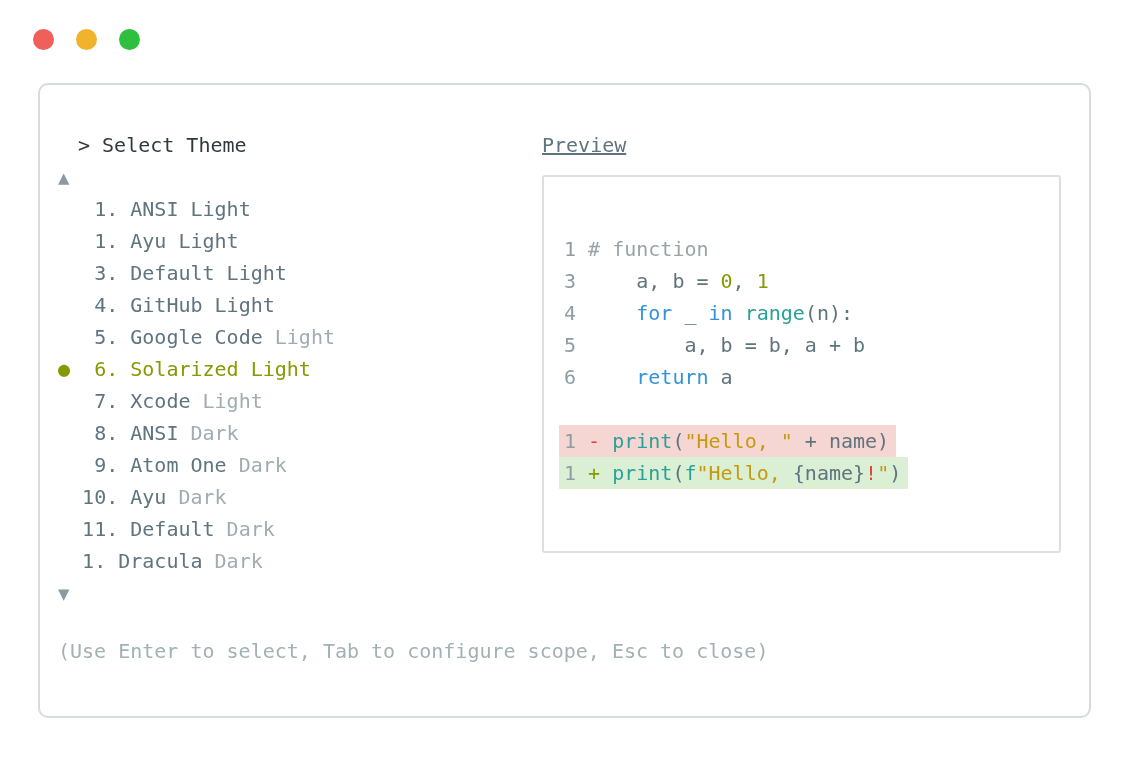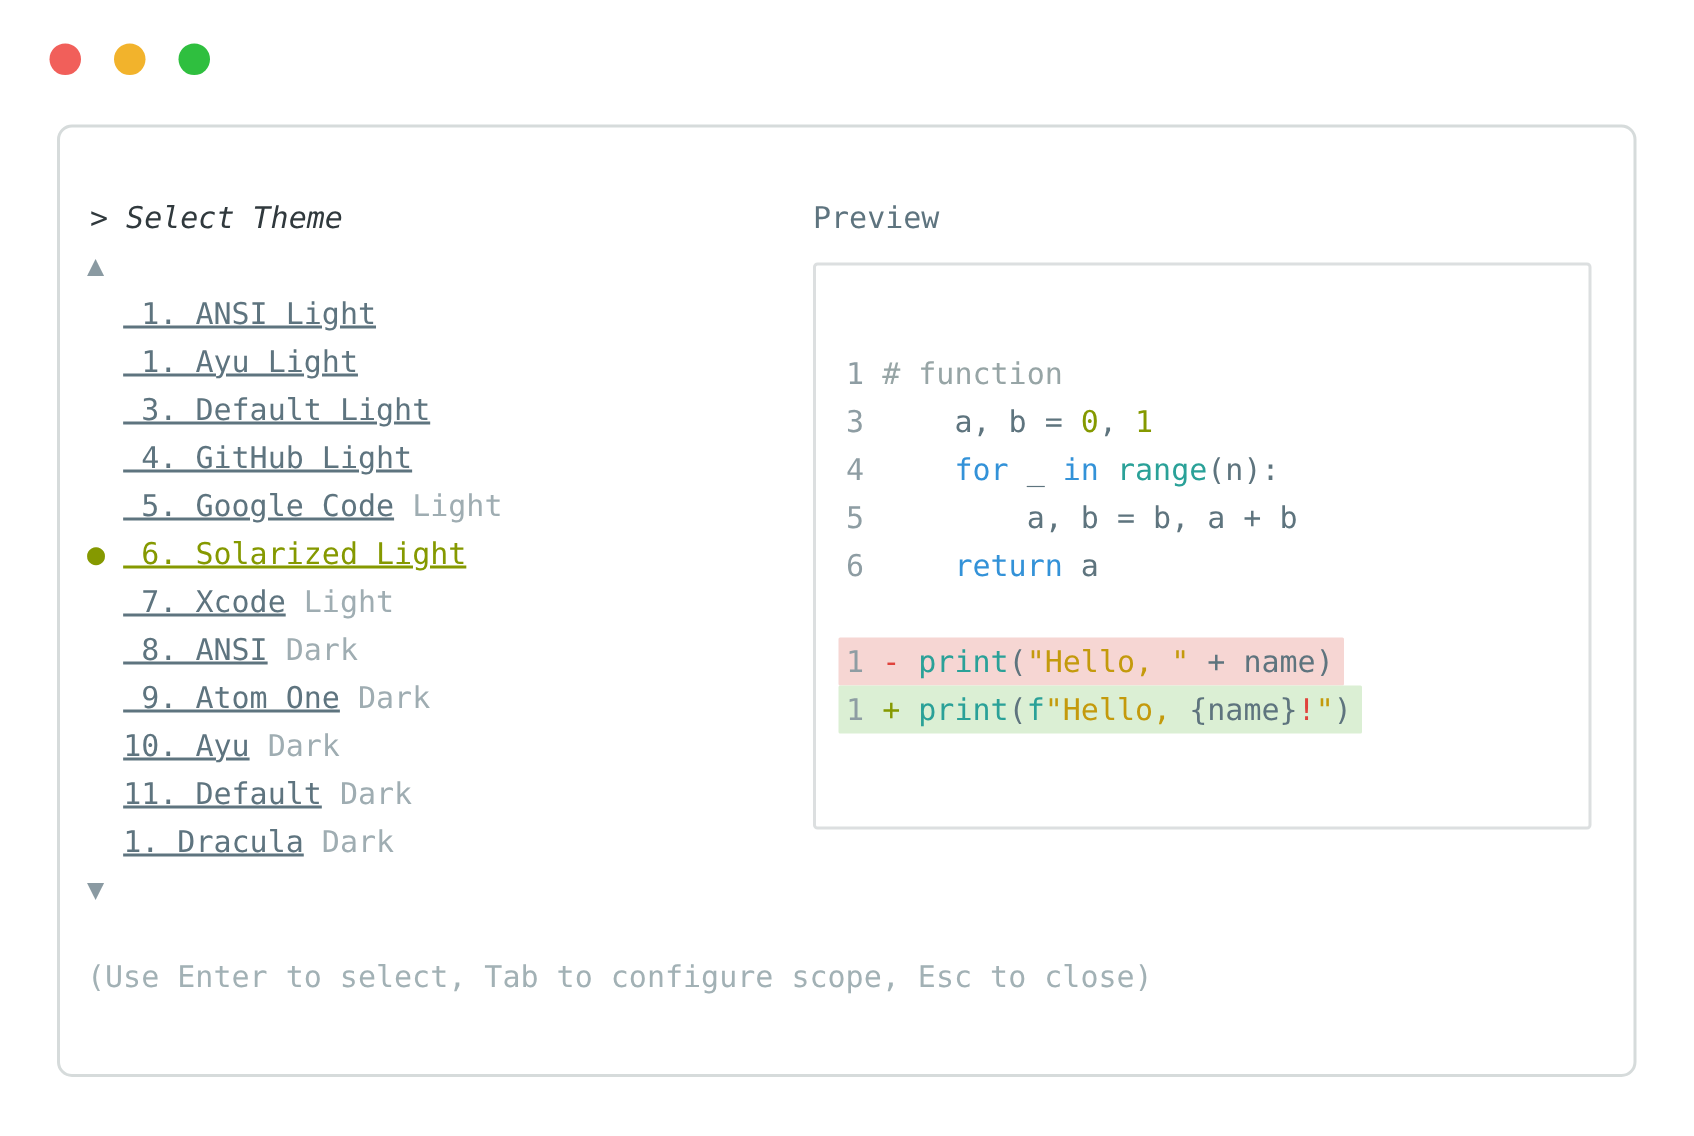--- a/index.html
+++ b/index.html
@@ -43,31 +43,31 @@
   .window{
     position:absolute;left:38px;top:83px;width:1053px;height:635px;
     border:2px solid var(--window_border);border-radius:10px;
     box-sizing:border-box;
     padding:44px 28px 0 18px;
   }
   .columns{display:flex;align-items:flex-start;}
   .left-col{width:484px;flex:none;}
   .right-col{flex:1;min-width:0;}
 
-  .prompt{color:var(--prompt);margin-left:2px;white-space:pre;font-style:italic;}
+  .prompt{color:var(--prompt);margin-left:20px;white-space:pre;}
   .arrow{color:var(--arrow);font-size:19px;line-height:32px;height:32px;cursor:pointer;user-select:none;}
   .theme-list{margin:0;padding:0;list-style:none;}
   .t-row{white-space:pre;height:32px;cursor:pointer;}
   .t-row .marker{color:var(--olive);}
-  .t-row .main{color:var(--slate);text-decoration:underline;}
+  .t-row .main{color:var(--slate);}
   .t-row .suffix{color:var(--suffix_muted);}
   .t-row.selected .main,.t-row.selected .suffix{color:var(--olive);}
   .hint{color:var(--hint);margin-top:26px;white-space:pre;}
 
-  .preview-label{color:var(--slate);}
+  .preview-label{color:var(--slate);text-decoration:underline;}
   .preview-panel{
     margin-top:14px;width:100%;height:378px;box-sizing:border-box;
     border:2px solid var(--preview_border);border-radius:3px;
     padding:56px 20px 0 20px;
   }
   .code-line{white-space:pre;height:32px;}
   .diff-line{white-space:pre;height:32px;width:fit-content;padding:0 7px 0 5px;margin-left:-5px;border-radius:1px;}
   .diff-line.removed{background:var(--diff_removed_bg);margin-top:32px;}
   .diff-line.added{background:var(--diff_added_bg);}
   .tk-ln{color:var(--code_linenum);}

